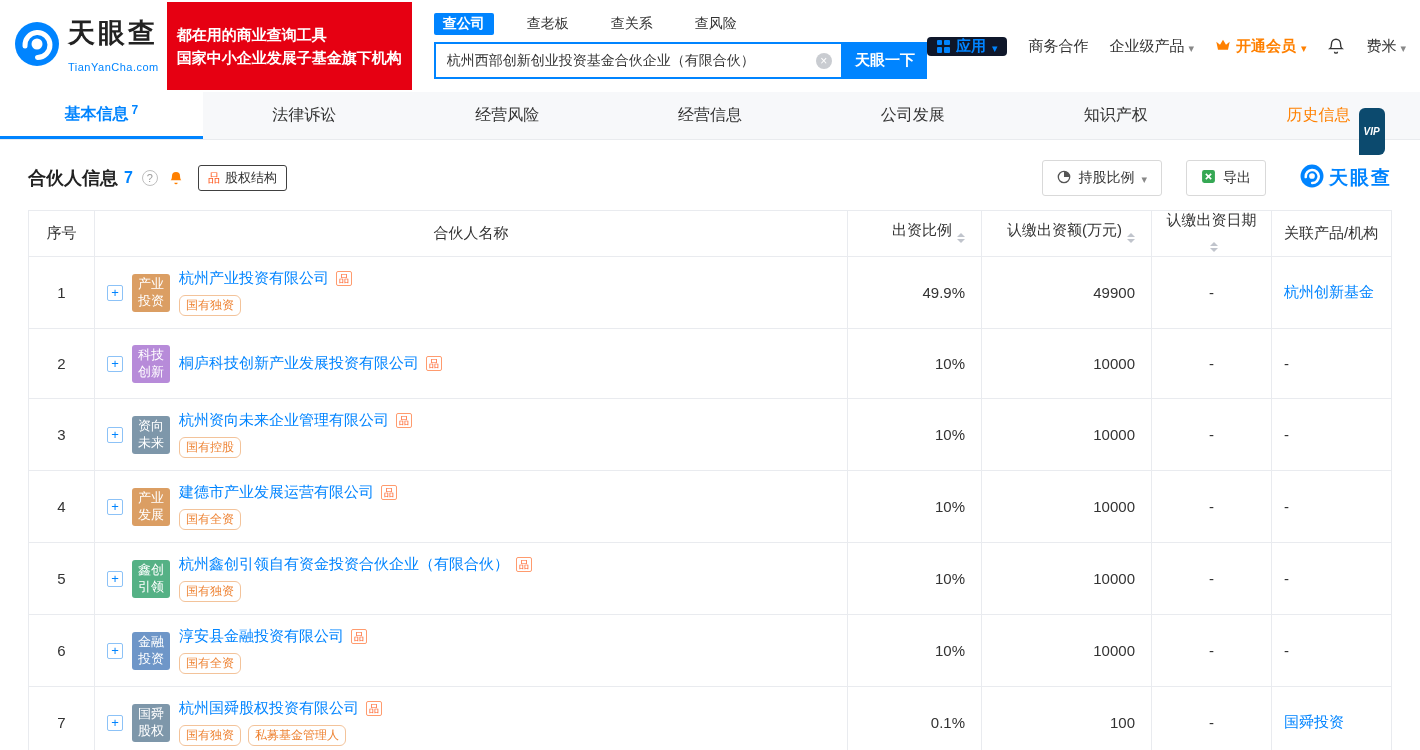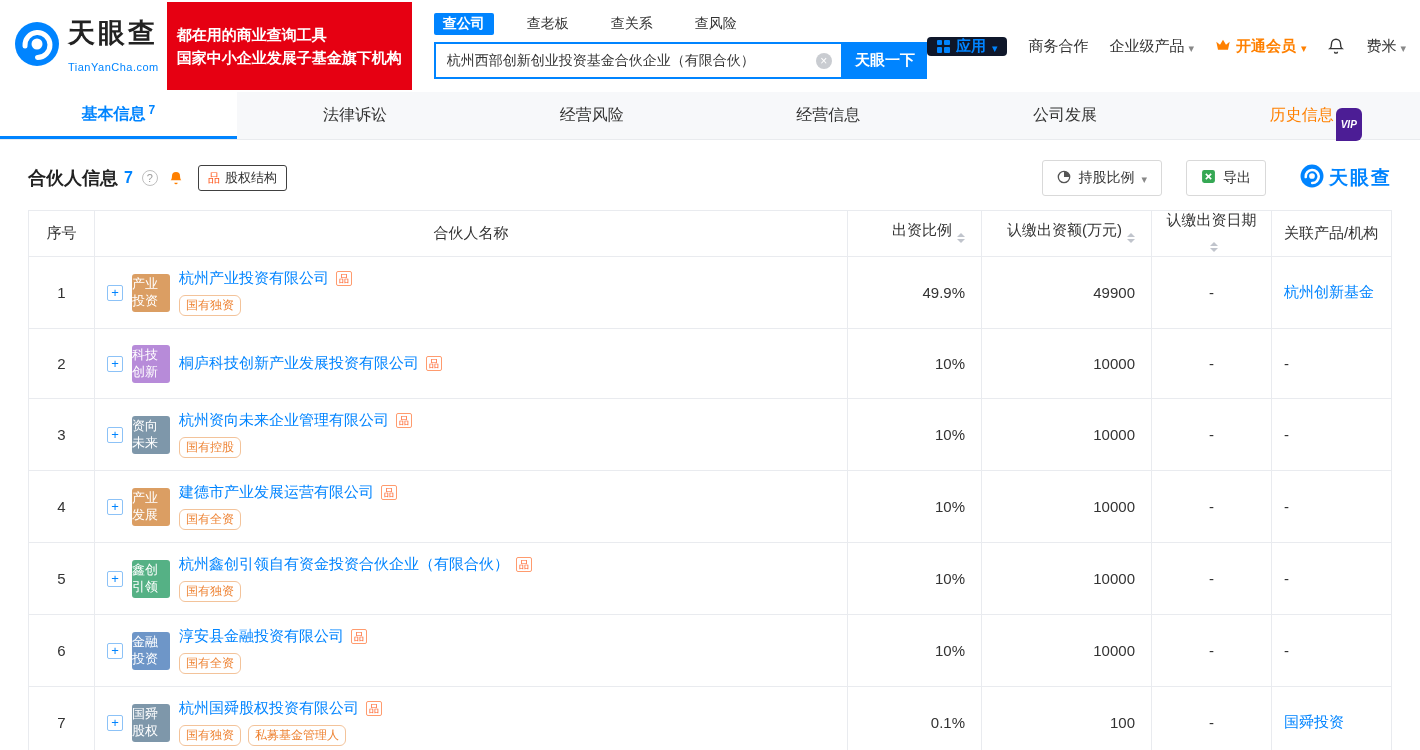--- a/index.html
+++ b/index.html
@@ -46,22 +46,22 @@
   .bell-btn { display:flex; align-items:center; cursor:pointer; }
 
   
   .nav-bar { height:48px; display:flex; background:#f7f8fa; border-bottom:1px solid #e9ebee; }
   .nav-tab { flex:1; display:flex; align-items:center; justify-content:center; gap:3px;
              font-size:16px; color:#333; cursor:pointer; position:relative; }
   .nav-tab.active { background:#fff; color:#0084ff; font-weight:bold; border-bottom:3px solid #0084ff; }
   .nav-count { font-size:12px; color:#0084ff; align-self:flex-start; margin-top:11px; }
   .nav-tab.vip { color:#ff8000; }
   .nav-label { position:relative; }
-  .vip-badge { position:absolute; top:3px; margin-left:2px; background:#4c1d95; color:#fff;
-               font-size:10px; font-weight:bold; font-style:italic; padding:11px 5px;
+  .vip-badge { position:absolute; top:3px; margin-left:8px; background:#0c4a6e; color:#fff;
+               font-size:10px; font-weight:bold; font-style:italic; padding:18px 5px;
                border-radius:6px 6px 6px 0; line-height:1.1; }
 
   
   .section-head { display:flex; align-items:center; padding:20px 28px 14px; }
   .section-title { font-size:18px; font-weight:bold; color:#222; }
   .section-count { font-size:16px; font-weight:bold; color:#0084ff; margin-left:6px; }
   .help-icon { width:16px; height:16px; border:1px solid #bfbfbf; border-radius:50%; color:#9a9a9a;
                font-size:11px; line-height:14px; text-align:center; margin-left:9px; cursor:pointer; }
   .help-icon::before { content:"?"; }
   .subscribe-bell { margin-left:10px; display:flex; cursor:pointer; }
@@ -92,21 +92,21 @@
   th.col-related { text-align:left; }
   .sort { display:inline-flex; flex-direction:column; margin-left:5px; vertical-align:-2px; }
   .sort::before { content:""; border:4px solid transparent; border-bottom-color:#c0c4cc; margin-bottom:2px; }
   .sort::after  { content:""; border:4px solid transparent; border-top-color:#c0c4cc; }
 
   .name-cell { display:flex; align-items:center; gap:9px; }
   .expand-btn { width:16px; height:16px; flex:0 0 16px; border:1px solid #8cc2f7; background:#fff;
                 color:#0084ff; font-size:13px; line-height:12px; padding:0; cursor:pointer; border-radius:2px; }
   .expand-btn::before { content:"+"; }
   .badge { width:38px; height:38px; flex:0 0 38px; border-radius:3px; color:#fff; font-size:13px;
-           display:flex; flex-direction:column; align-items:flex-start; justify-content:center; line-height:1.3; }
+           display:flex; flex-direction:column; align-items:center; justify-content:center; line-height:1.3; }
   .name-block { display:flex; flex-direction:column; gap:7px; }
   .name-line { display:flex; align-items:center; gap:7px; }
   .name-link { color:#0084ff; font-size:15px; }
   .equity-icon { border:1px solid #ff9b6e; color:#ff5a1f; font-size:10px; line-height:13px;
                  padding:0 2px; border-radius:2px; cursor:pointer; }
   .equity-icon::before { content:"品"; }
   .tag-line { display:flex; gap:7px; }
   .tag { border:1px solid #f3c39a; color:#ee8435; font-size:12px; padding:1px 6px; border-radius:6px; }
   .rel-link { color:#0084ff; }
 </style>
@@ -198,20 +198,23 @@
       <span class="nav-label">法律诉讼</span>
     </div>
     <div class="nav-tab">
       <span class="nav-label">经营风险</span>
     </div>
     <div class="nav-tab">
       <span class="nav-label">经营信息</span>
     </div>
     <div class="nav-tab">
       <span class="nav-label">公司发展</span>
+    </div>
+    <div class="nav-tab">
+      <span class="nav-label">知识产权</span>
     </div>
     <div class="nav-tab vip">
       <span class="nav-label">历史信息<span class="vip-badge">VIP</span></span>
     </div>
   </nav>
 
 <div class="section-head">
   <span class="section-title">合伙人信息</span>
   <span class="section-count">7</span>
   <span class="help-icon"></span>

